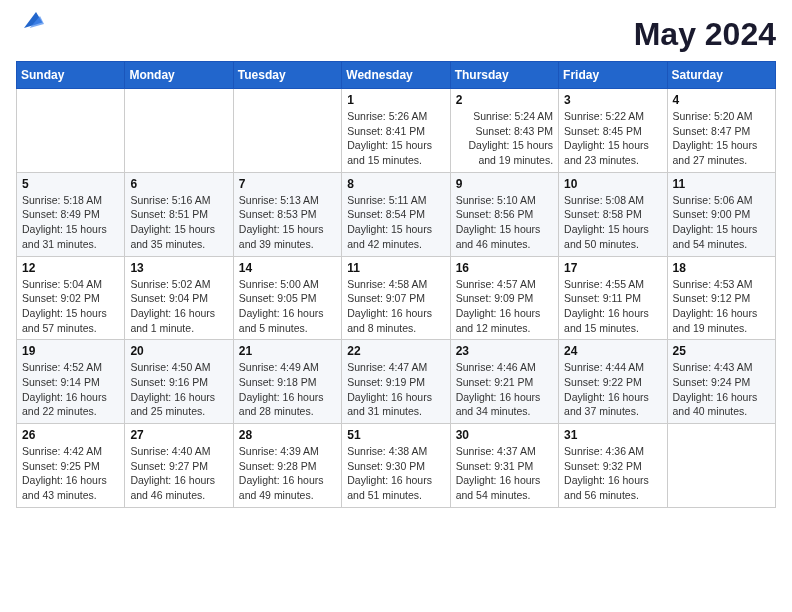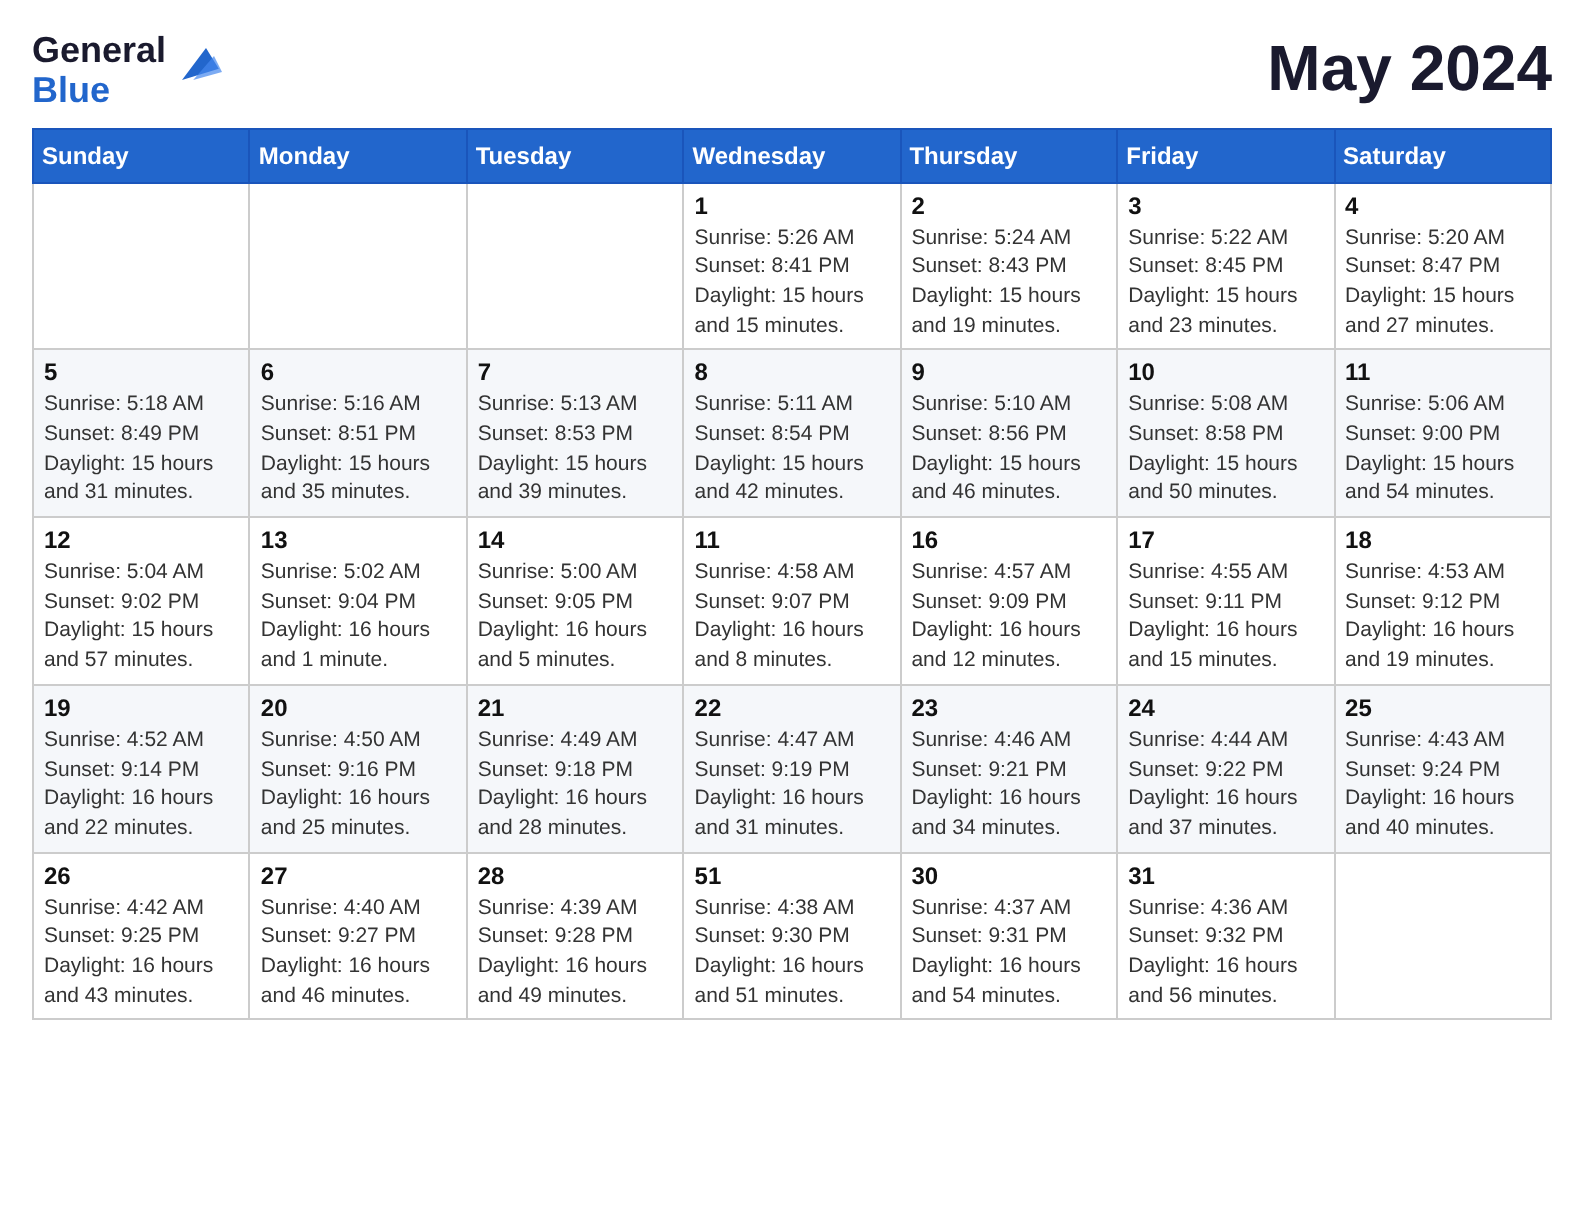--- a/index.html
+++ b/index.html
@@ -92,24 +92,20 @@
     }
     .empty-cell {
       background: #fff !important;
     }
   </style>
 </head>
 <body>
 
 <div class="header">
   <div class="logo">
-    <div class="logo-text">
-      <span class="logo-general">General</span>
-      <span class="logo-blue">Blue</span>
-    </div>
     <svg class="logo-icon" viewBox="0 0 30 30" xmlns="http://www.w3.org/2000/svg">
       <polygon points="5,25 20,5 28,18" fill="#2266cc"></polygon>
       <polygon points="12,25 25,10 30,20" fill="#4488ee" opacity="0.7"></polygon>
     </svg>
   </div>
   <div class="title-section">
     <div class="month-title">May 2024</div>
   </div>
 </div>
 
@@ -132,21 +128,21 @@
         <td class="empty-cell"></td>
         <td>
           <span class="day-number">1</span>
           <div class="day-info" style="white-space: pre-line;">Sunrise: 5:26 AM
 Sunset: 8:41 PM
 Daylight: 15 hours
 and 15 minutes.</div>
         </td>
         <td>
           <span class="day-number">2</span>
-          <div class="day-info" style="white-space: pre-line;">Sunrise: 5:24 AM
+          <div class="day-info" style="white-space: pre-line; text-align: right;">Sunrise: 5:24 AM
 Sunset: 8:43 PM
 Daylight: 15 hours
 and 19 minutes.</div>
         </td>
         <td>
           <span class="day-number">3</span>
           <div class="day-info" style="white-space: pre-line;">Sunrise: 5:22 AM
 Sunset: 8:45 PM
 Daylight: 15 hours
 and 23 minutes.</div>

